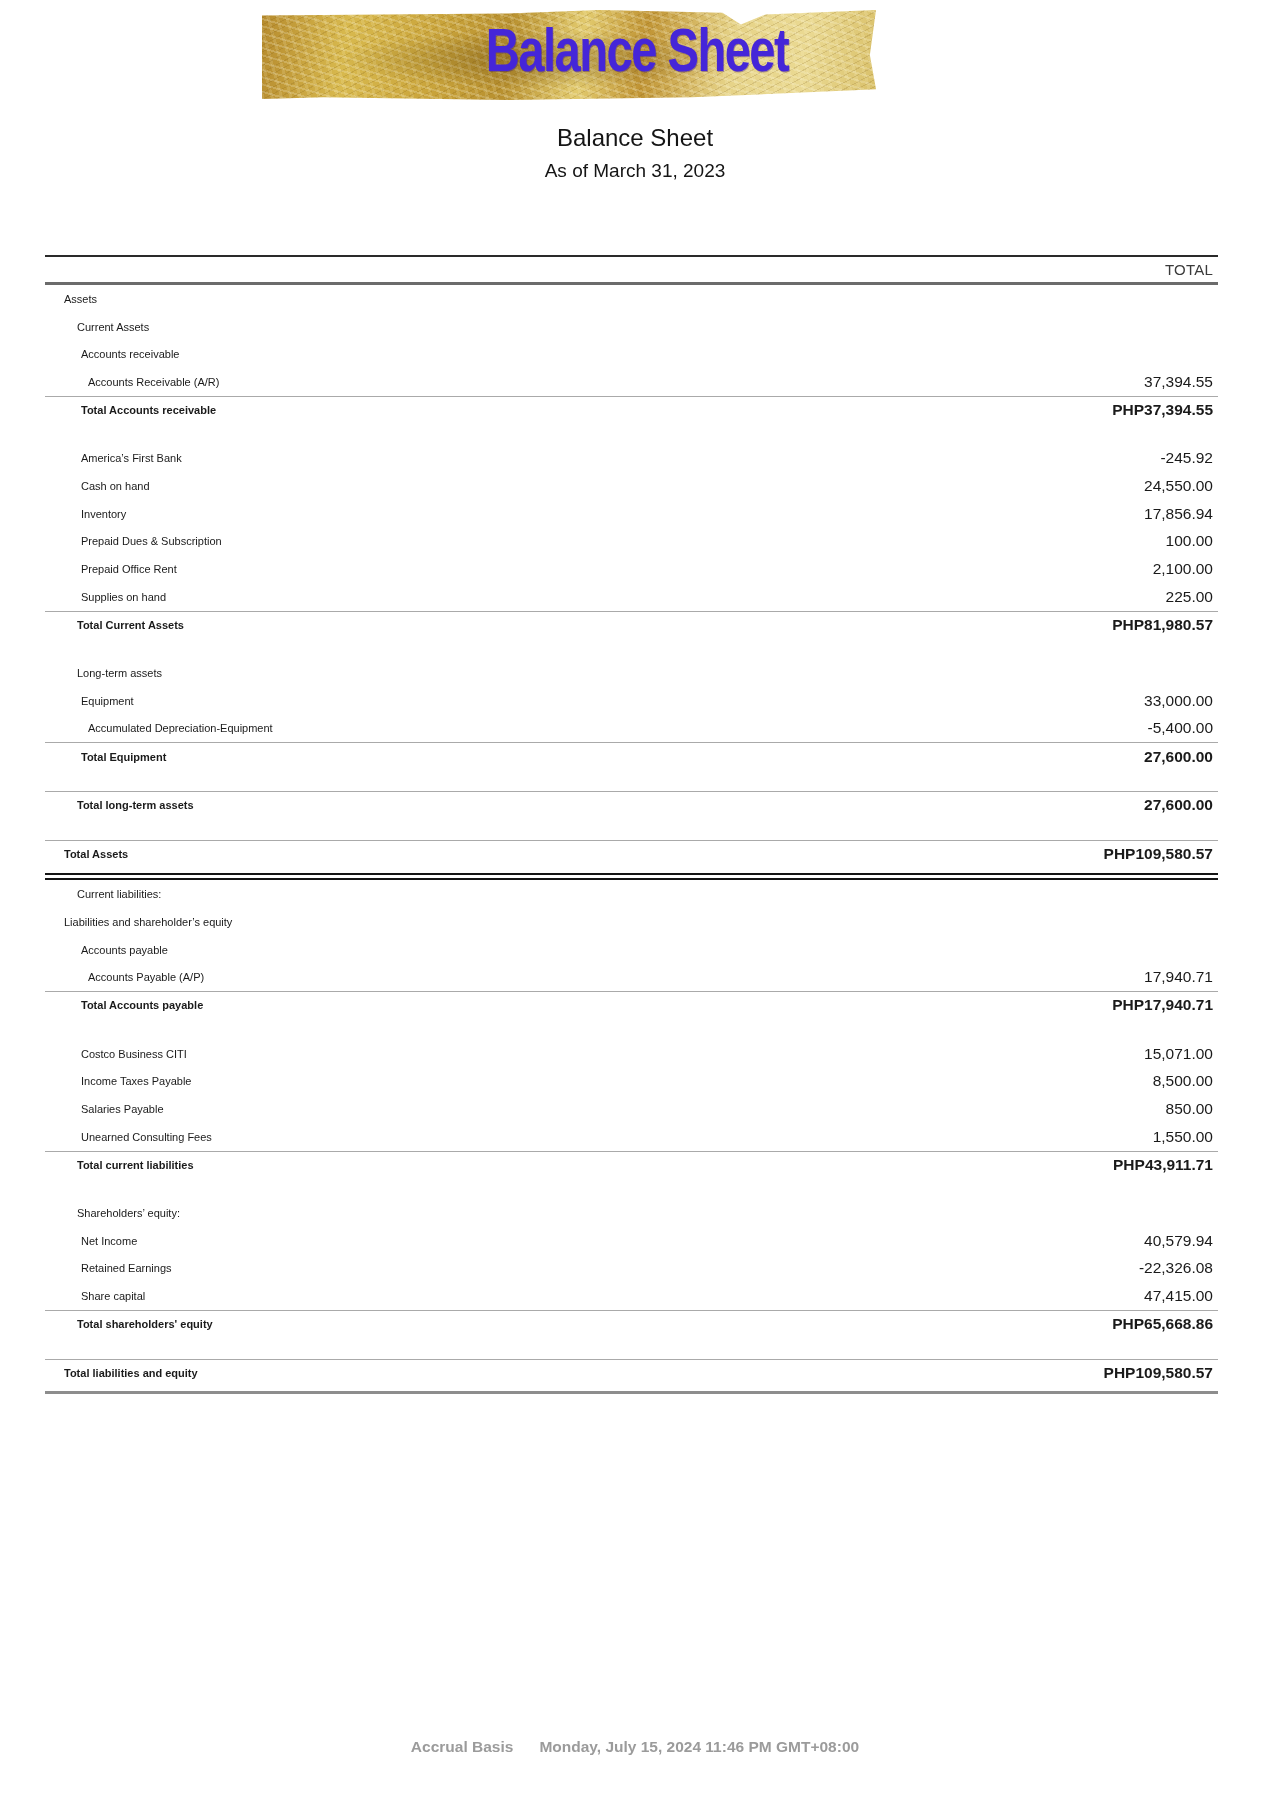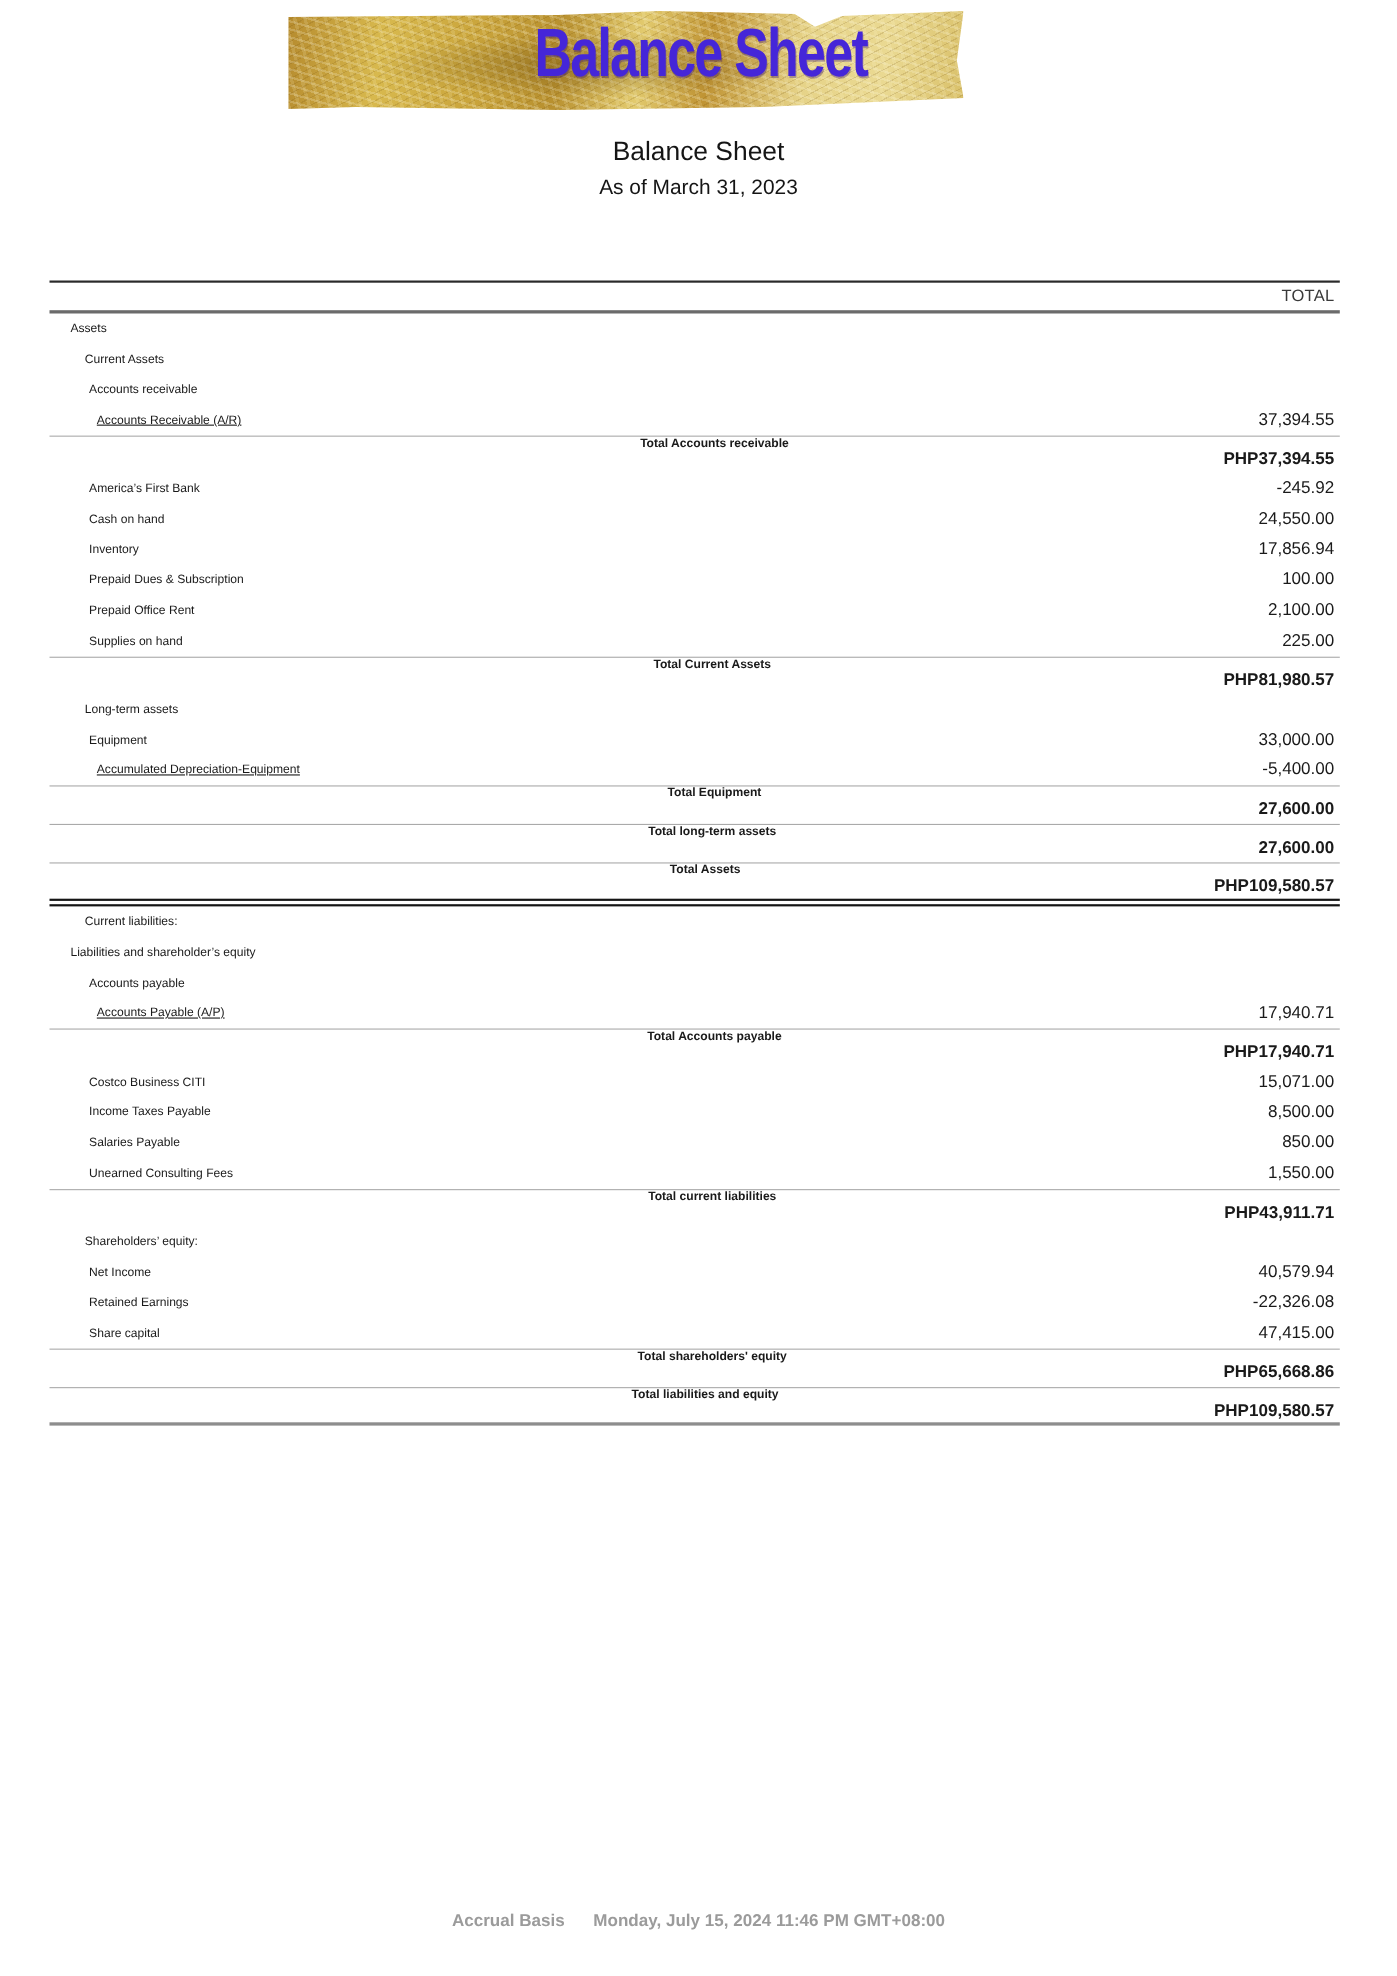--- a/index.html
+++ b/index.html
@@ -36,29 +36,29 @@
   }
   
   .report{position:absolute;left:45px;top:239px;width:1173px;}
   .report-header{
     border-top:2px solid #2a2a2a;border-bottom:3px solid #6b6b6b;
     height:30px;display:flex;align-items:center;justify-content:flex-end;
     padding-right:5px;box-sizing:border-box;margin-top:16px;
   }
   .report-header .total-label{font-size:15px;color:#3a3a3a;letter-spacing:0.2px;}
   .row{height:27.7px;display:flex;align-items:center;box-sizing:border-box;}
-  .row.gap{margin-top:7px;}
-  .row.rule{border-top:1.5px solid #aaaaaa;flex-direction:column;}
+  .row.gap{margin-top:21px;}
+  .row.rule{border-top:1.5px solid #aaaaaa;}
   .row .label{font-size:11px;white-space:nowrap;}
   .row .value{margin-left:auto;padding-right:5px;font-size:15.5px;white-space:nowrap;}
   .row.total .label,.row.total .value{font-weight:bold;}
   .ind0{padding-left:19px;}
   .ind1{padding-left:32px;}
   .ind2{padding-left:36px;}
-  .ind3{padding-left:43px;text-decoration:underline;}
+  .ind3{padding-left:43px;}
   .double-rule{
     margin-top:6px;height:3px;
     border-top:2px solid #151515;border-bottom:2px solid #151515;
   }
   .bottom-rule{margin-top:5px;border-top:3px solid #8d8d8d;height:0;}
   
   .footer{
     position:absolute;top:1738px;left:0;width:100%;text-align:center;
     font-size:15.5px;font-weight:bold;color:var(--footer-gray,#9b9b9b);white-space:nowrap;
   }

